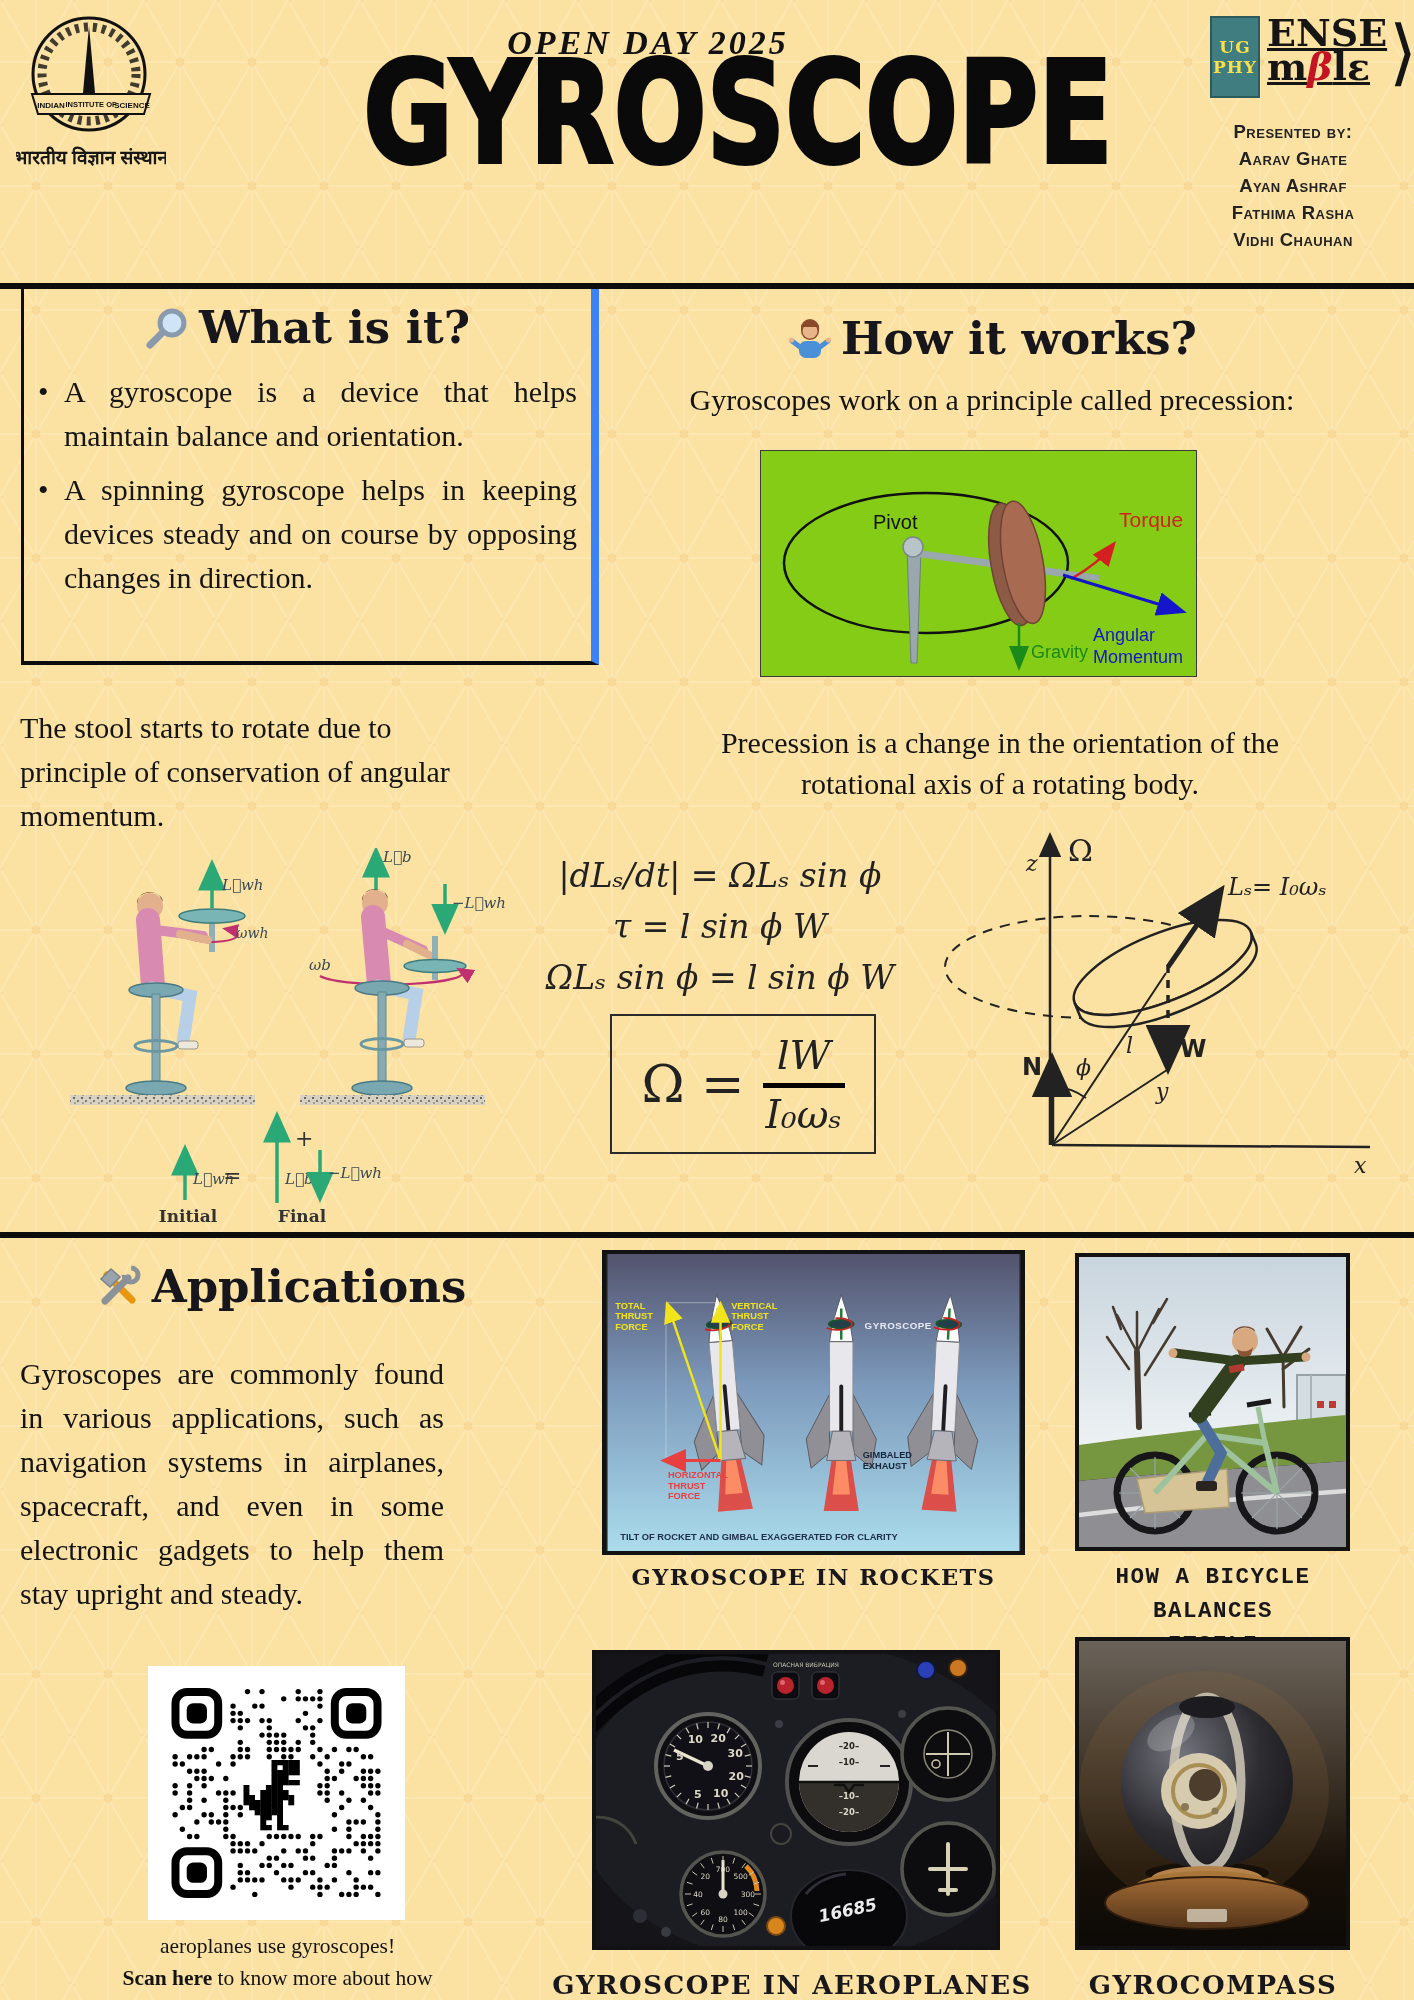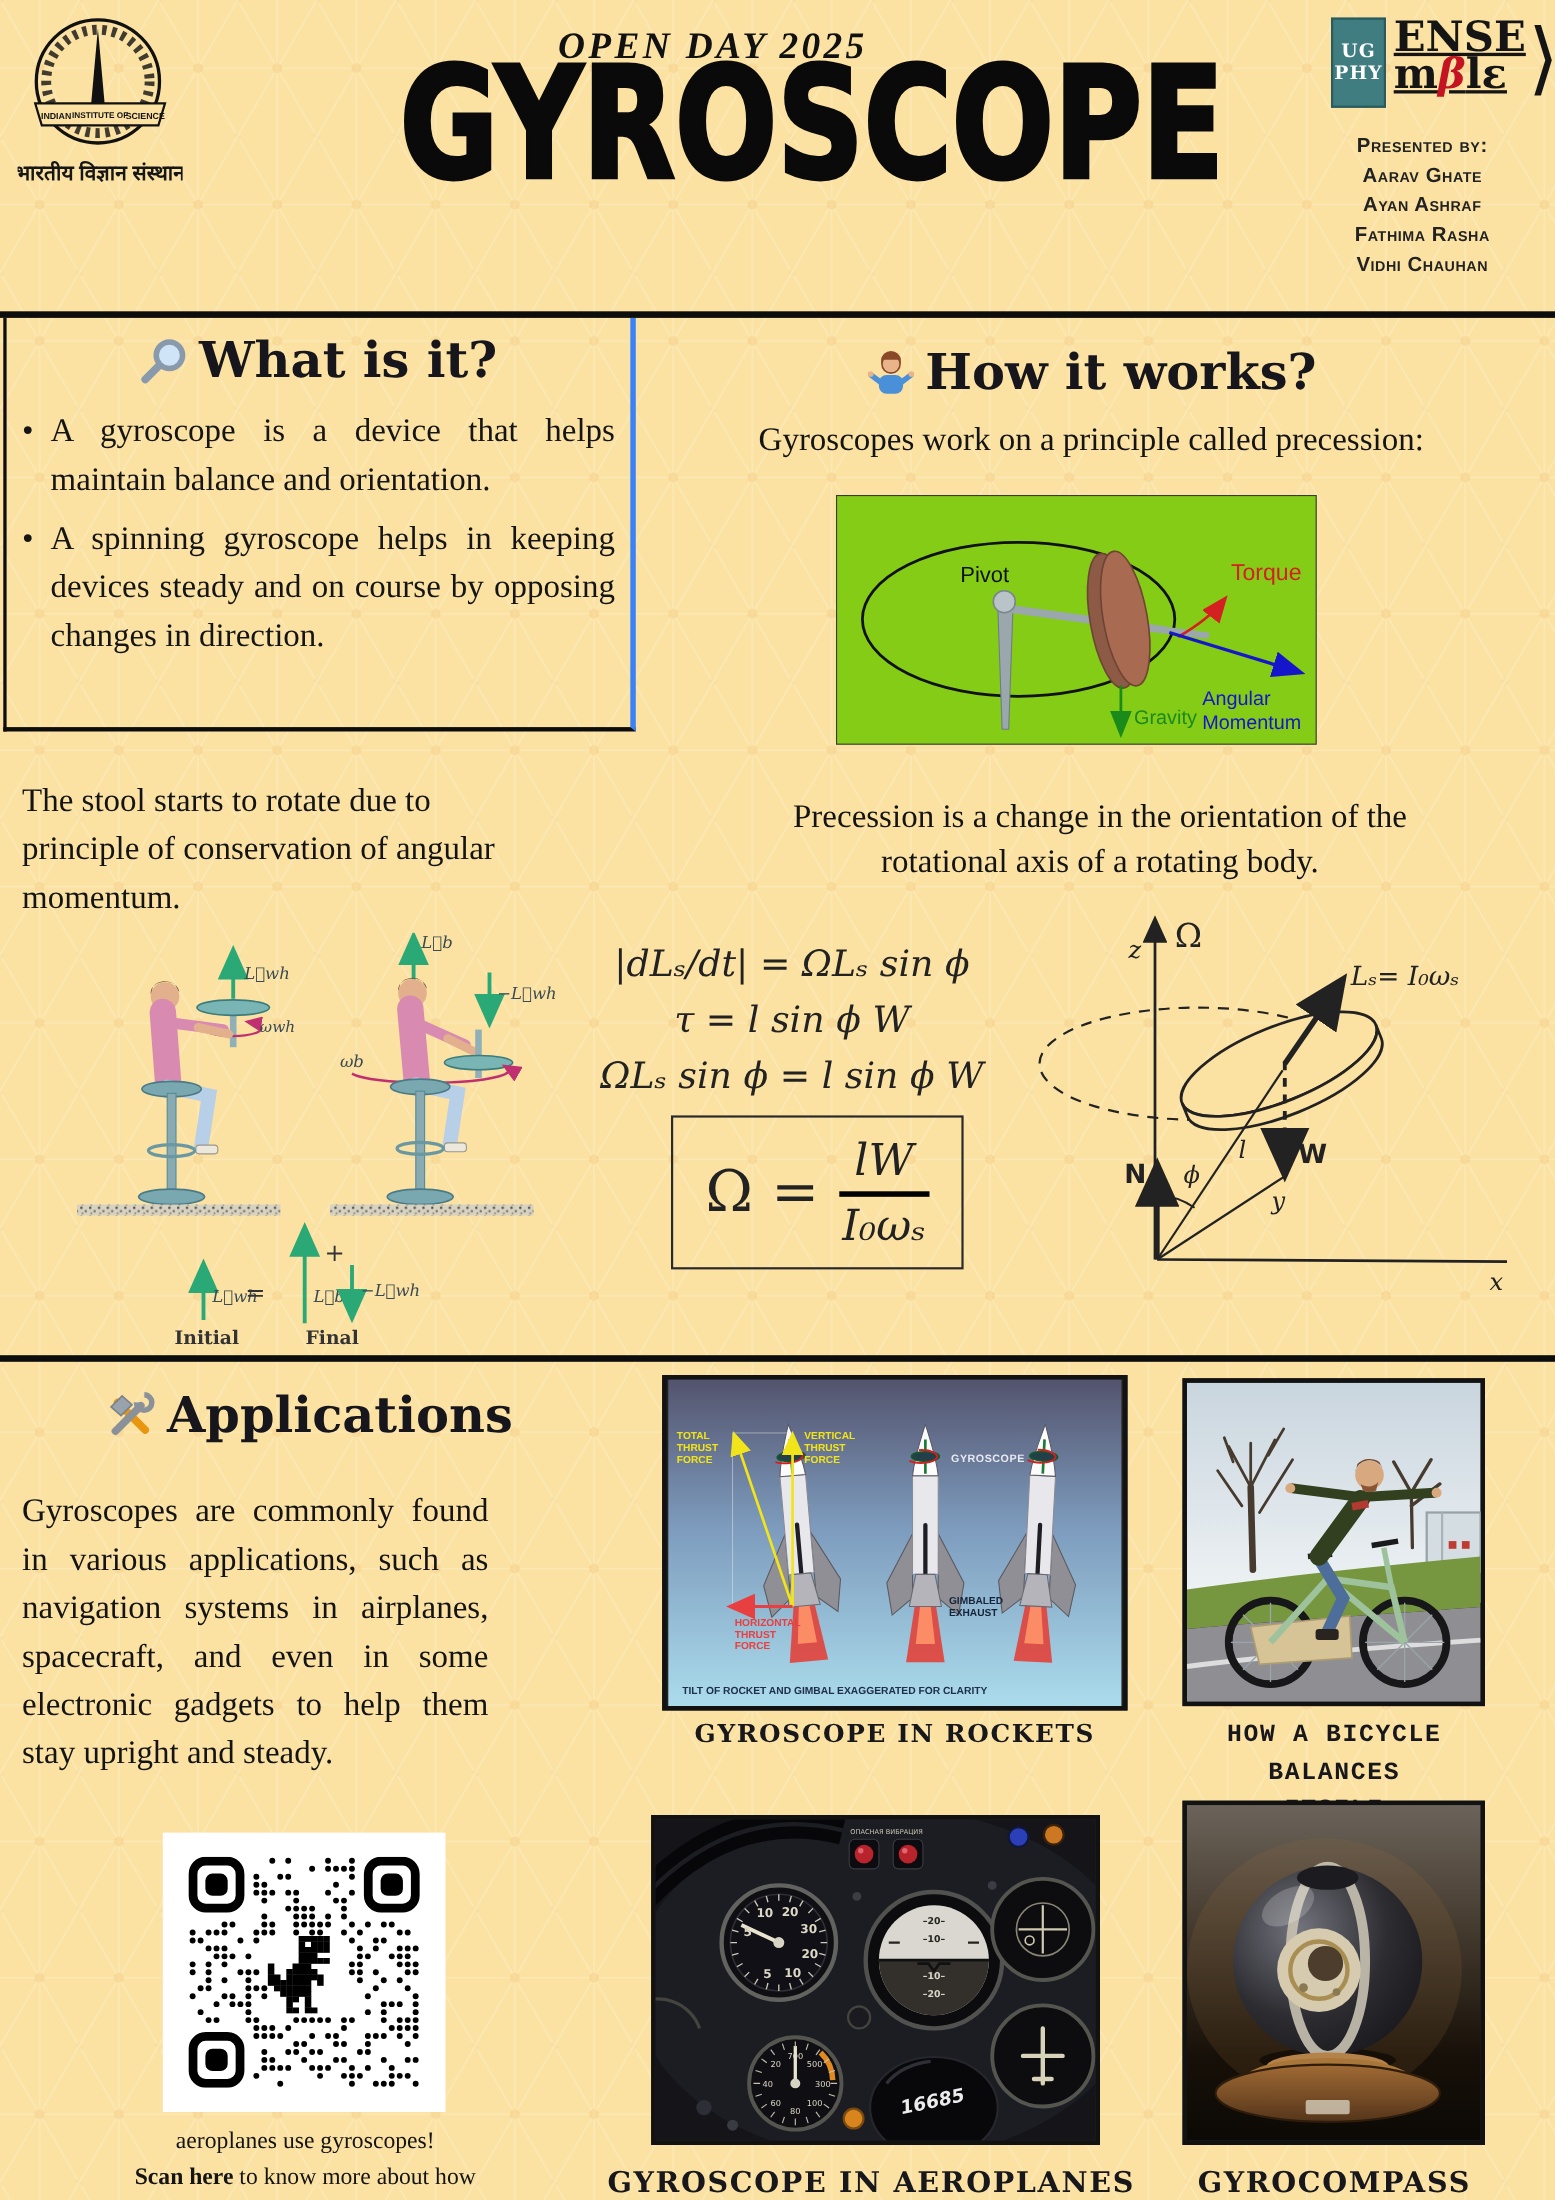--- a/index.html
+++ b/index.html
@@ -10,33 +10,33 @@
   
   .open-day{font-family:"Liberation Serif",serif;font-weight:bold;font-style:italic;
             font-size:34px;letter-spacing:3px;color:#111;}
   .main-title{font-family:"DejaVu Sans",sans-serif;font-weight:bold;font-size:140px;line-height:148px;
               color:#0a0a0a;-webkit-text-stroke:4px #0a0a0a;transform:scaleX(0.78);transform-origin:center;
               white-space:nowrap;}
   .presented{font-family:"Liberation Sans",sans-serif;font-variant:small-caps;font-weight:600;
              font-size:18.5px;line-height:27px;color:#222;letter-spacing:.5px;}
   .presented .pb{font-weight:700;}
   .ens{display:flex;gap:7px;align-items:flex-start;}
-  .ens-box{width:46px;height:78px;background:#3f7d80;border:2px solid #2c5b5e;color:#ffffff;
+  .ens-box{width:46px;height:78px;background:#3f7d80;border:2px solid #2c5b5e;color:#fde047;
            display:flex;flex-direction:column;align-items:center;justify-content:center;
            font-family:"DejaVu Serif",serif;font-weight:bold;font-size:17px;line-height:20px;letter-spacing:1px;}
   .ens-text{position:relative;font-family:"DejaVu Serif",serif;font-weight:bold;color:#151515;
             font-size:38px;line-height:34px;padding-right:26px;text-decoration:underline;}
   .ens-text .beta{color:#c41422;font-style:italic;}
   .ens-text .brkt{position:absolute;right:-4px;top:0px;font-size:72px;line-height:72px;font-weight:400;}
   .divider{background:#0d0d0d;}
   
   .h-row{display:flex;align-items:center;justify-content:center;gap:8px;}
   .h-txt{font-family:"DejaVu Serif",serif;font-weight:bold;font-size:45px;color:#16161c;}
   .body-txt{font-size:30px;line-height:44px;color:#141414;}
-  .left-box{border-left:3px solid #0d0d0d;border-right:5px solid #3b82f6;border-bottom:4px solid #0d0d0d;}
+  .left-box{border-left:3px solid #0d0d0d;border-right:8px solid #3b82f6;border-bottom:4px solid #0d0d0d;margin-left:18px;}
   .bullets{margin:16px 14px 0 6px;padding:0;list-style:none;}
   .bullets li{position:relative;padding-left:34px;text-align:justify;font-size:30px;line-height:44px;margin-bottom:10px;}
   .bullets li::before{content:"\2022";position:absolute;left:8px;top:0;font-size:30px;}
   .whitebox{background:#84cc16;border:1.5px solid #3a3a3a;}
   .eq{font-family:"DejaVu Serif",serif;font-style:italic;font-size:33px;line-height:51px;color:#222;}
   .boxed-eq{border:2.5px solid #2a2a2a;display:flex;align-items:center;justify-content:center;gap:18px;
             font-family:"DejaVu Serif",serif;color:#222;}
   .boxed-eq .om{font-size:52px;}
   .frac{text-align:center;font-style:italic;}
   .frac .num{font-size:40px;border-bottom:5px solid #000000;padding:0 14px 5px;}

